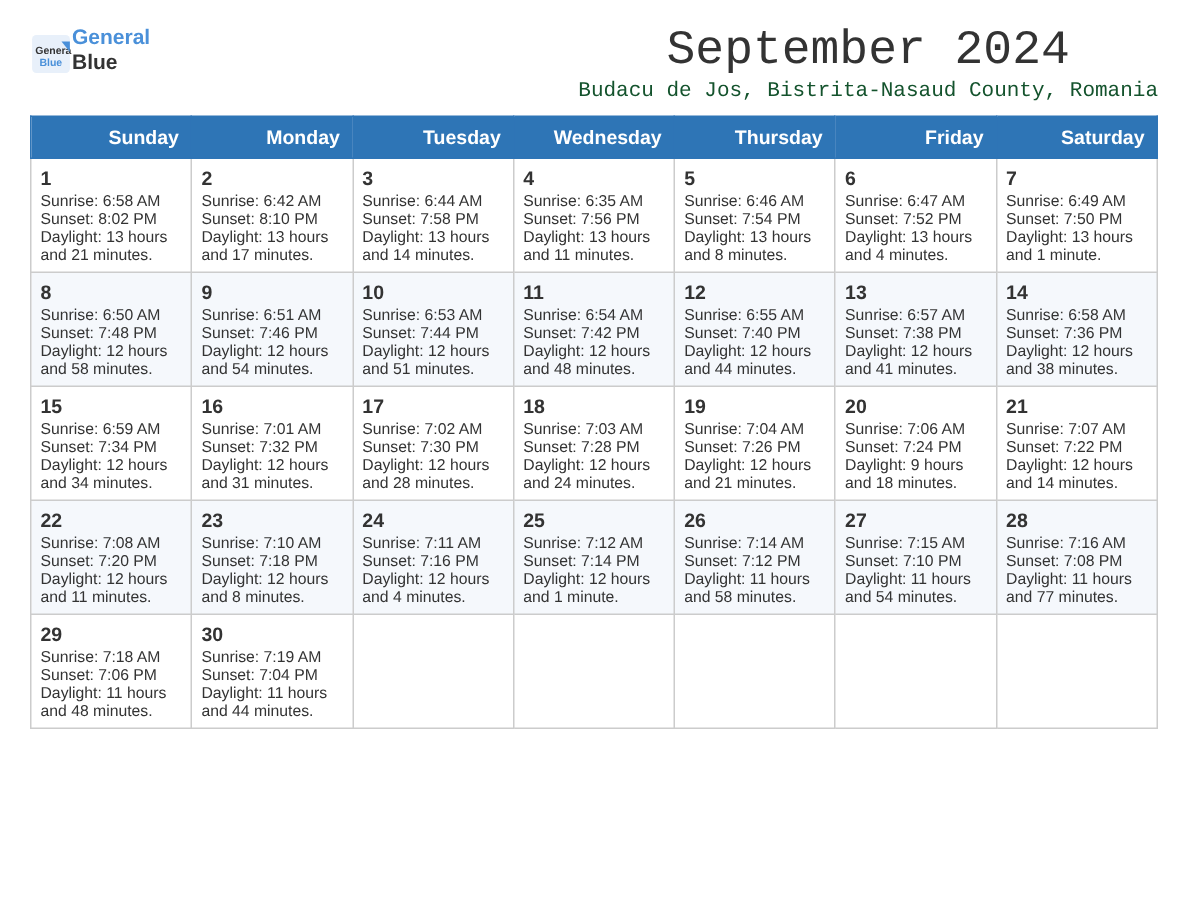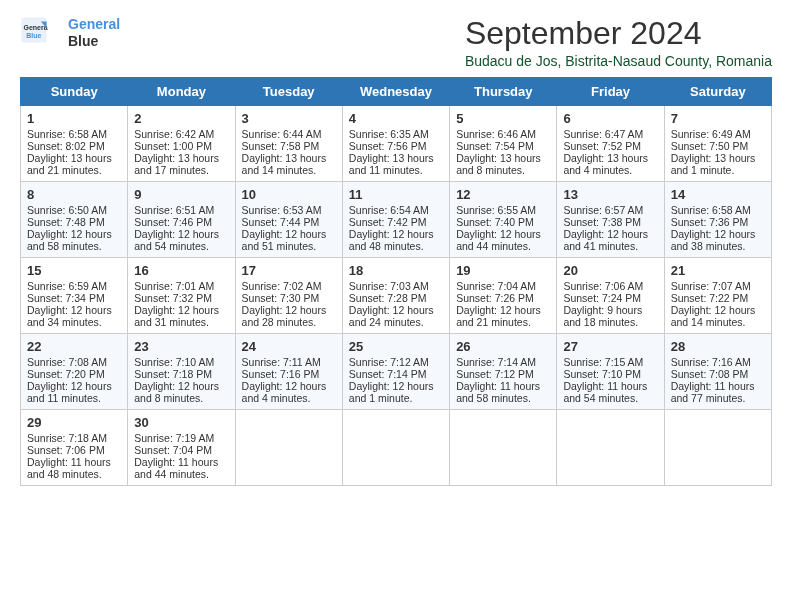--- a/index.html
+++ b/index.html
@@ -11,57 +11,58 @@
       padding: 16px 20px;
     }
     .header-top {
       display: flex;
       align-items: flex-start;
       justify-content: space-between;
       margin-bottom: 4px;
     }
     .logo {
       display: flex;
-      align-items: flex-start;
-      gap: 20px;
+      align-items: flex-end;
+      gap: 0;
     }
     .logo-text {
       font-size: 14px;
       font-weight: bold;
       color: #333;
       line-height: 1.2;
     }
     .logo-text span { color: #4a90d9; }
     .logo-icon {
       width: 28px;
       height: 28px;
     }
     .title-section {
-      text-align: left;
+      text-align: center;
+      font-family: Liberation Mono, monospace;
     }
     .main-title {
       font-size: 32px;
       font-weight: normal;
       color: #333;
       line-height: 1.1;
     }
     .subtitle {
       font-size: 14px;
       color: #14532d;
       margin-top: 2px;
     }
     .calendar {
       width: 100%;
       border-collapse: collapse;
       margin-top: 8px;
     }
     .calendar th {
       background: #2e75b6;
       color: #fff;
-      text-align: center;
+      text-align: right;
       padding: 6px 8px;
       font-size: 13px;
       font-weight: bold;
       border: 1px solid #2e75b6;
     }
     .calendar td {
       vertical-align: top;
       padding: 5px 6px;
       border: 1px solid #ccc;
       font-size: 10.5px;
@@ -125,21 +126,21 @@
   <tr>
         <td>
         <span class="day-num">1</span>
         <span>Sunrise: 6:58 AM</span><br>
         <span>Sunset: 8:02 PM</span><br>
         <span>Daylight: 13 hours and 21 minutes.</span>
       </td>
         <td>
         <span class="day-num">2</span>
         <span>Sunrise: 6:42 AM</span><br>
-        <span>Sunset: 1:00 PM</span><br>
+        <span>Sunset: 8:10 PM</span><br>
         <span>Daylight: 13 hours and 17 minutes.</span>
       </td>
         <td>
         <span class="day-num">3</span>
         <span>Sunrise: 6:44 AM</span><br>
         <span>Sunset: 7:58 PM</span><br>
         <span>Daylight: 13 hours and 14 minutes.</span>
       </td>
         <td>
         <span class="day-num">4</span>

